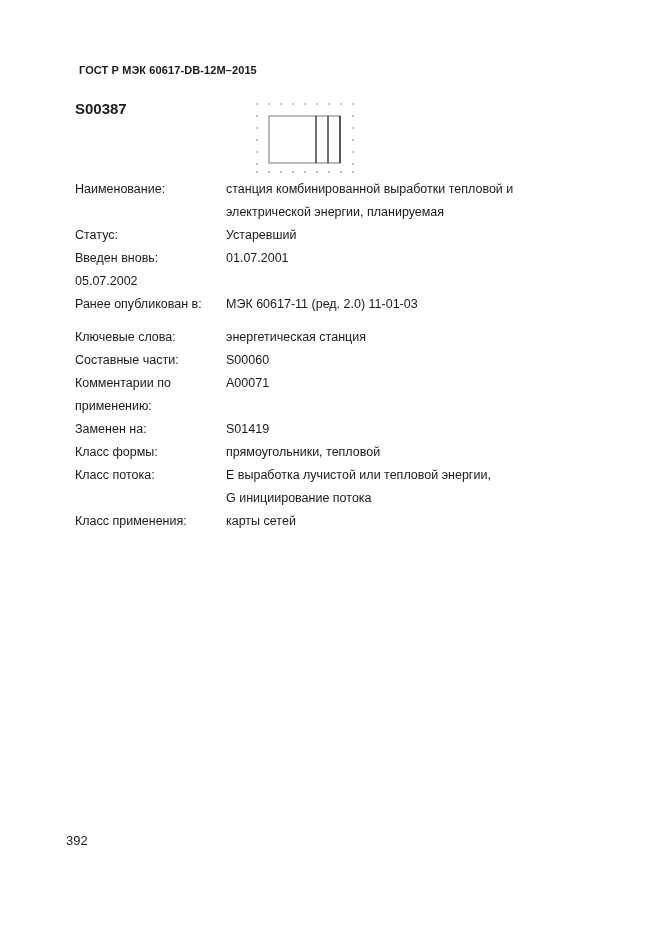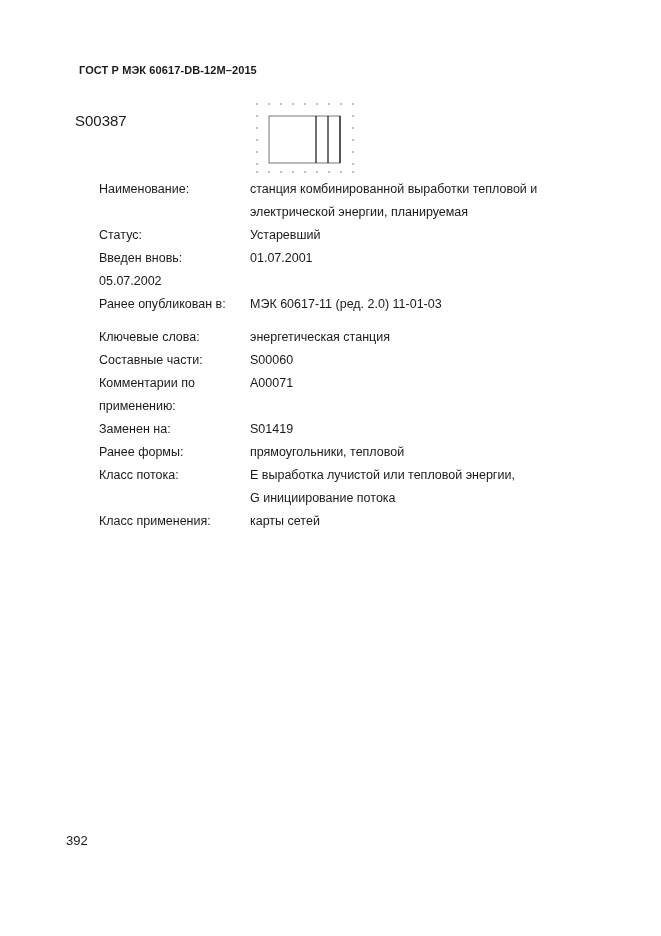--- a/index.html
+++ b/index.html
@@ -6,30 +6,29 @@
   body {
     width: 661px; height: 936px; position: relative; overflow: hidden;
     font-family: "Liberation Sans", "DejaVu Sans", sans-serif;
     color: #1a1a1a;
   }
   .header {
     position: absolute; left: 79px; top: 64px;
     font-size: 11px; font-weight: bold; letter-spacing: 0.1px;
   }
   .symbol-id {
-    position: absolute; left: 75px; top: 112px;
-    font-size: 15px; font-weight: normal;
+    position: absolute; left: 75px; top: 100px;
+    font-size: 15px; font-weight: bold;
   }
   .symbol-box {
     position: absolute; left: 255px; top: 101px; width: 103px; height: 75px;
   }
   .props {
     position: absolute; left: 75px; top: 178px; width: 520px;
     font-size: 12.5px;
-    margin-left: 24px;
   }
   .row { display: flex; line-height: 23px; }
   .row .label { width: 151px; flex: 0 0 151px; }
   .row .value { flex: 1; }
   .gap { height: 10px; }
   .page-num {
     position: absolute; left: 66px; top: 833px; font-size: 13px;
   }
 </style>
 </head>
@@ -120,21 +119,21 @@
   </div>
   <div class="row">
     <div class="label">применению:</div>
     <div class="value"></div>
   </div>
   <div class="row">
     <div class="label">Заменен на:</div>
     <div class="value">S01419</div>
   </div>
   <div class="row">
-    <div class="label">Ранее формы:</div>
+    <div class="label">Класс формы:</div>
     <div class="value">прямоугольники, тепловой</div>
   </div>
   <div class="row">
     <div class="label">Класс потока:</div>
     <div class="value">E выработка лучистой или тепловой энергии,</div>
   </div>
   <div class="row">
     <div class="label"></div>
     <div class="value">G инициирование потока</div>
   </div>

